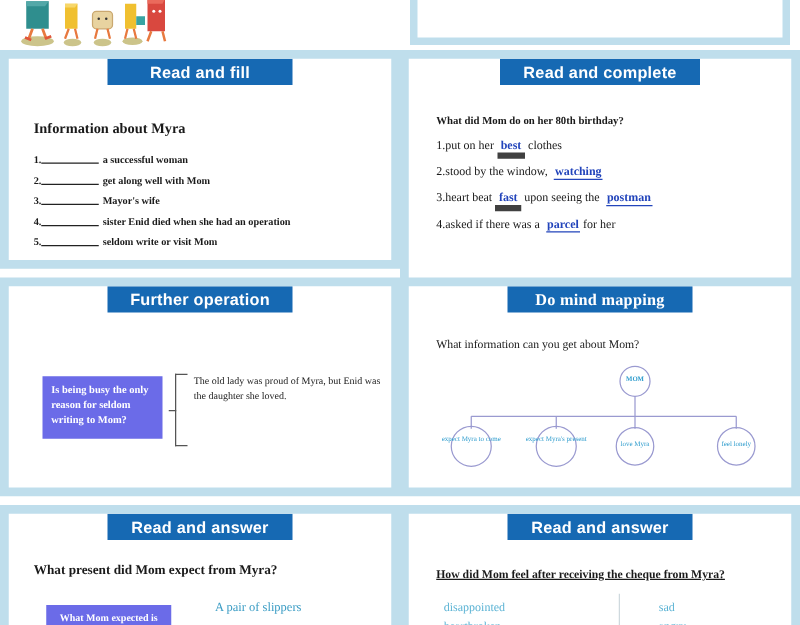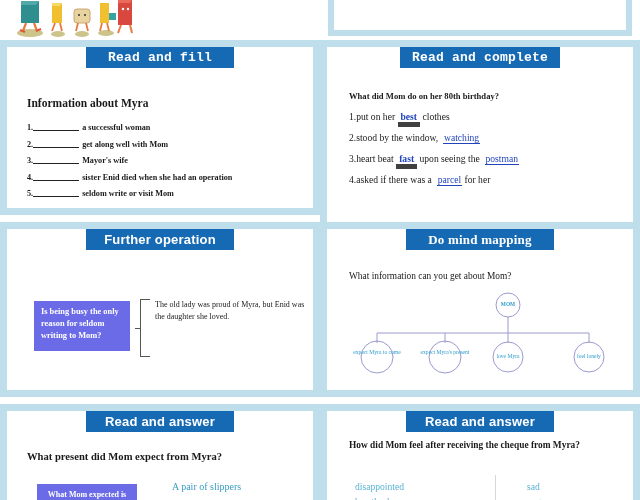--- a/index.html
+++ b/index.html
@@ -20,41 +20,41 @@
 
   
   .panel{position:absolute;background:#bfdeec;}
   .panel .inner{position:absolute;left:7px;top:7px;right:7px;bottom:7px;background:#ffffff;overflow:hidden;}
   .hdr{
     position:absolute;top:0;left:50%;transform:translateX(-50%);
     background:#1669b3;color:#ffffff;text-align:center;
     font-weight:bold;letter-spacing:.2px;
     display:flex;align-items:center;justify-content:center;
   }
-  .hdr.serif{font-family:Liberation Mono, monospace;}
+  .hdr.serif{font-family:Liberation Sans, sans-serif;}
   .hdr.sans{font-family:"Liberation Sans",sans-serif;}
 
   
   .p1{left:0;top:40px;width:320px;height:175px;}
   .p1 .hdr{width:148px;height:21px;font-size:13px;}
   .p1 .q{position:absolute;left:20px;top:50px;font-size:11.5px;font-weight:bold;color:#1a1a1a;}
   .p1 ol{list-style:none;margin:0;padding:0;position:absolute;left:20px;top:75px;}
   .p1 li{font-size:8.2px;font-weight:bold;color:#1a1a1a;margin-bottom:6.5px;white-space:nowrap;}
   .p1 li .num{display:inline-block;}
   .p1 li .blank{display:inline-block;width:46px;border-bottom:1px solid #222;height:8px;vertical-align:-1px;}
   .p1 li .txt{margin-left:3px;}
 
   
   .p2{left:320px;top:40px;width:320px;height:200px;}
   .p2 .hdr{width:160px;height:21px;font-size:13px;}
   .p2 .q{position:absolute;left:22px;top:44px;font-size:8.6px;font-weight:bold;color:#1a1a1a;}
   .p2 .lines{position:absolute;left:22px;top:64px;}
   .p2 .ln{font-size:9.6px;color:#1a1a1a;margin-bottom:10px;white-space:nowrap;}
   .p2 .ans{color:#2244bb;font-weight:bold;border-bottom:5px solid #404040;padding:0 3px;}
-  .p2 .ansnb{color:#2244bb;font-weight:normal;border-bottom:1px solid #2244bb;padding:0 1px;}
+  .p2 .ansnb{color:#2244bb;font-weight:bold;border-bottom:1px solid #2244bb;padding:0 1px;}
 
   
   .p3{left:0;top:222px;width:320px;height:175px;}
   .p3 .hdr{width:148px;height:21px;font-size:13px;}
   .p3 .qbox{
     position:absolute;left:27px;top:72px;width:96px;height:50px;
     background:#6b6be8;color:#ffffff;font-weight:bold;font-size:8.4px;
     padding:5px 7px;box-sizing:border-box;line-height:1.45;
   }
   .p3 .brace{position:absolute;left:133px;top:70px;width:9px;height:56px;
@@ -77,21 +77,21 @@
   .p5{left:0;top:404px;width:320px;height:175px;}
   .p5 .hdr{width:148px;height:21px;font-size:13px;}
   .p5 .q{position:absolute;left:20px;top:40px;font-size:10.6px;font-weight:bold;color:#1a1a1a;}
   .p5 .pbox{position:absolute;left:30px;top:73px;width:100px;height:46px;background:#6b6be8;
     color:#ffffff;font-weight:bold;font-size:8px;text-align:center;padding-top:6px;box-sizing:border-box;}
   .p5 .opts{position:absolute;left:165px;top:68px;color:#3a9cc4;font-size:10px;line-height:1.55;}
 
   
   .p6{left:320px;top:404px;width:320px;height:175px;}
   .p6 .hdr{width:148px;height:21px;font-size:13px;}
-  .p6 .q{position:absolute;left:22px;top:29px;font-size:9.4px;font-weight:bold;color:#1a1a1a;}
+  .p6 .q{position:absolute;left:22px;top:44px;font-size:9.4px;font-weight:bold;color:#1a1a1a;text-decoration:underline;}
   .p6 .colA{position:absolute;left:28px;top:68px;color:#5bb3d4;font-size:9.6px;line-height:1.6;}
   .p6 .colB{position:absolute;left:200px;top:68px;color:#5bb3d4;font-size:9.6px;line-height:1.6;}
   .p6 .vline{position:absolute;left:168px;top:64px;width:1px;height:50px;background:#cfd9de;}
 </style>
 </head>
 <body>
 
 <div class="page">
 
   <div class="topstrip">

